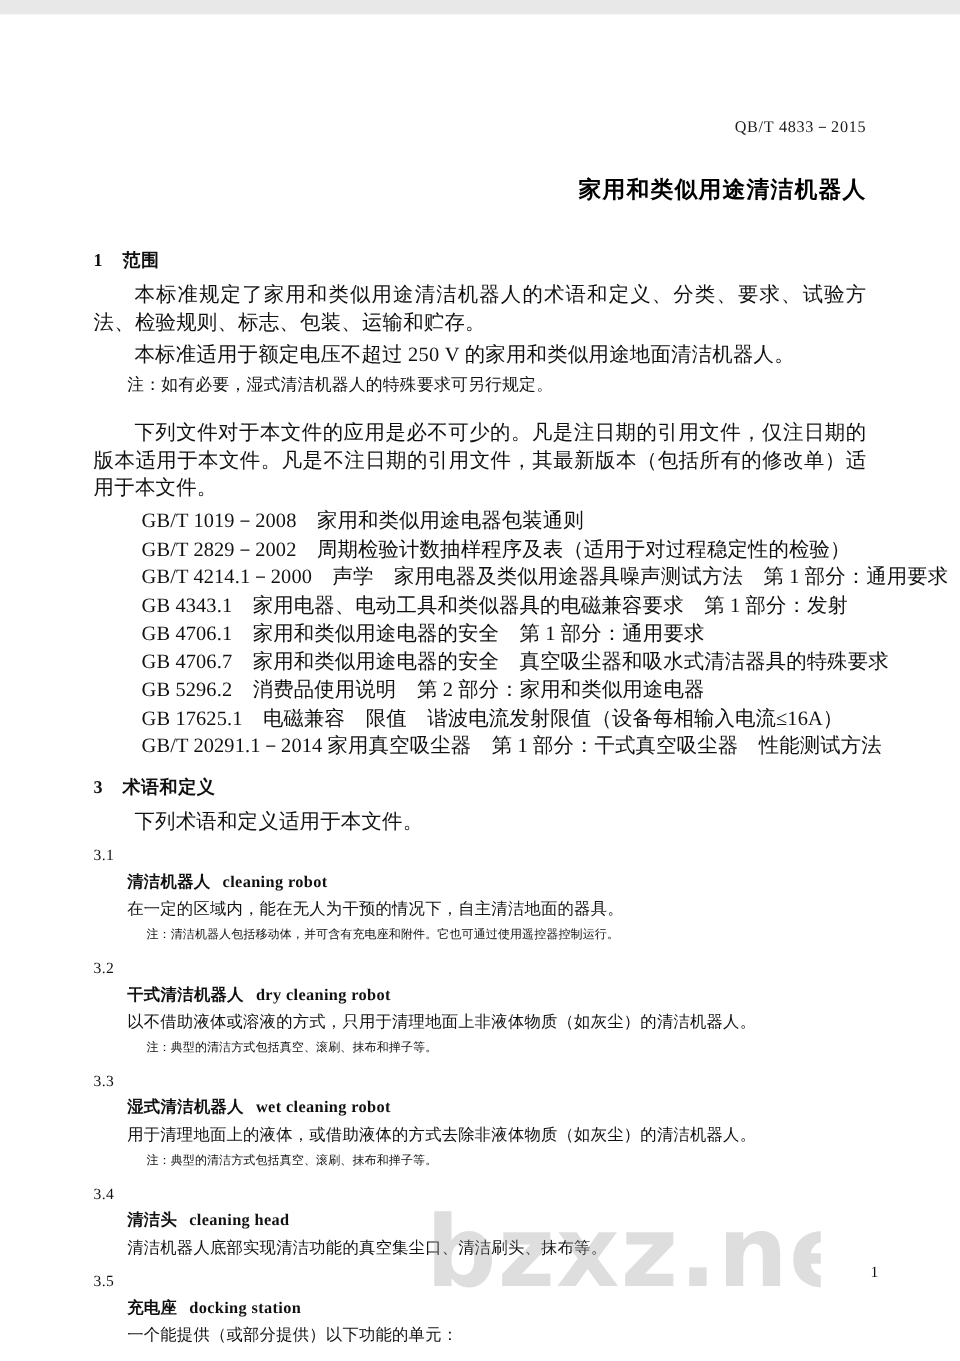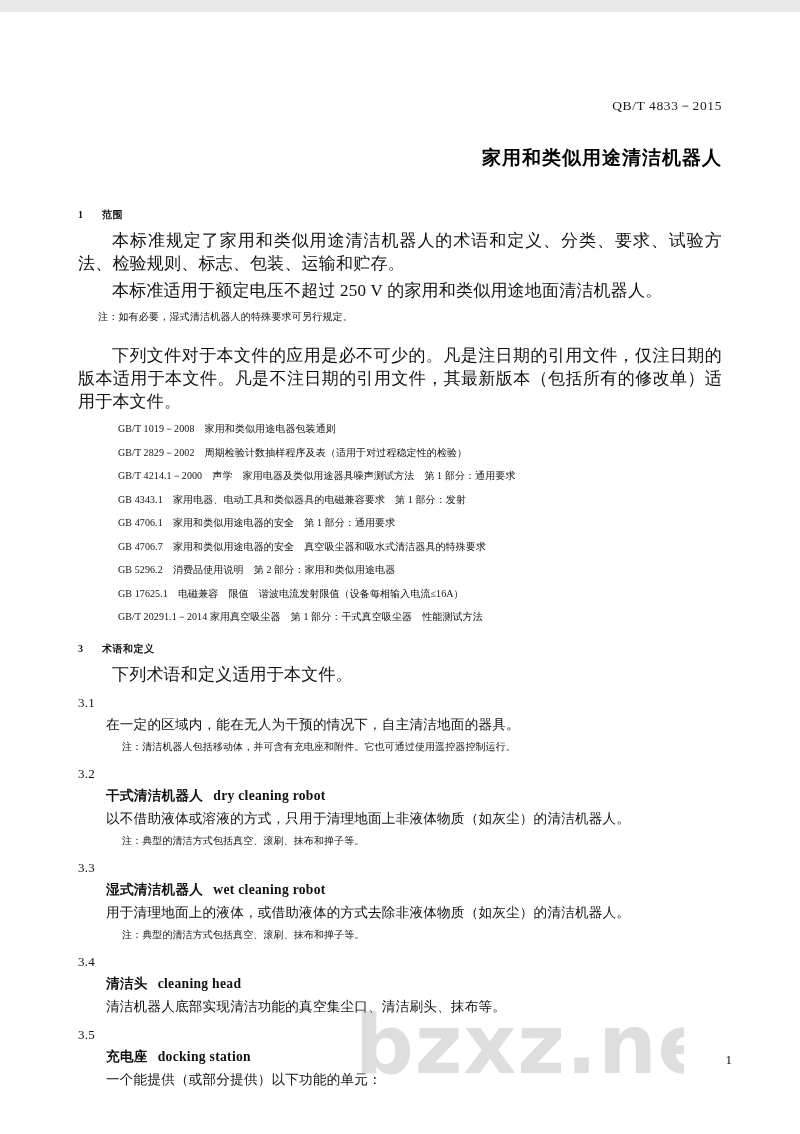--- a/index.html
+++ b/index.html
@@ -45,52 +45,52 @@
     letter-spacing: 1px;
     color: #000;
   }
   .body-block {
     position: absolute;
     left: 0;
     top: 196px;
     width: 644px;
   }
   .sec-head {
-    font-size: 10px;
+    font-size: 15px;
     font-weight: bold;
     margin: 0 0 7px 0;
     letter-spacing: 0.5px;
   }
   .sec-head .num {
     display: inline-block;
     width: 24px;
   }
   p.para {
     font-size: 17px;
     line-height: 23px;
     margin: 0 0 4px 0;
     text-indent: 2em;
     text-align: justify;
     letter-spacing: 0.2px;
   }
   p.note {
-    font-size: 10px;
+    font-size: 14px;
     line-height: 21px;
     margin: 0 0 4px 0;
     text-indent: 2em;
     letter-spacing: 0.2px;
   }
   .gap-m { height: 13px; }
   .ref-list {
     margin: 1px 0 0 0;
     padding: 0;
     list-style: none;
   }
   .ref-list li {
-    font-size: 10px;
+    font-size: 17px;
     line-height: 23.5px;
     padding-left: 40px;
     white-space: nowrap;
     letter-spacing: 0.1px;
   }
   .term-num {
     font-size: 13px;
     line-height: 21px;
     margin: 6px 0 1px 0;
     letter-spacing: 0.3px;
@@ -183,20 +183,23 @@
       </ul>
 
       <div class="gap-m"></div>
 
       <div class="sec-head">
         <span class="num">3</span><span>术语和定义</span>
       </div>
       <p class="para">下列术语和定义适用于本文件。</p>
 
       <div class="term-num">3.1</div>
+      <div class="term-name">
+        <span>清洁机器人</span><span class="en">cleaning robot</span>
+      </div>
       <div class="term-def">在一定的区域内，能在无人为干预的情况下，自主清洁地面的器具。</div>
       <div class="term-note">注：清洁机器人包括移动体，并可含有充电座和附件。它也可通过使用遥控器控制运行。</div>
 
       <div class="term-num">3.2</div>
       <div class="term-name">
         <span>干式清洁机器人</span><span class="en">dry cleaning robot</span>
       </div>
       <div class="term-def">以不借助液体或溶液的方式，只用于清理地面上非液体物质（如灰尘）的清洁机器人。</div>
       <div class="term-note">注：典型的清洁方式包括真空、滚刷、抹布和掸子等。</div>
 

